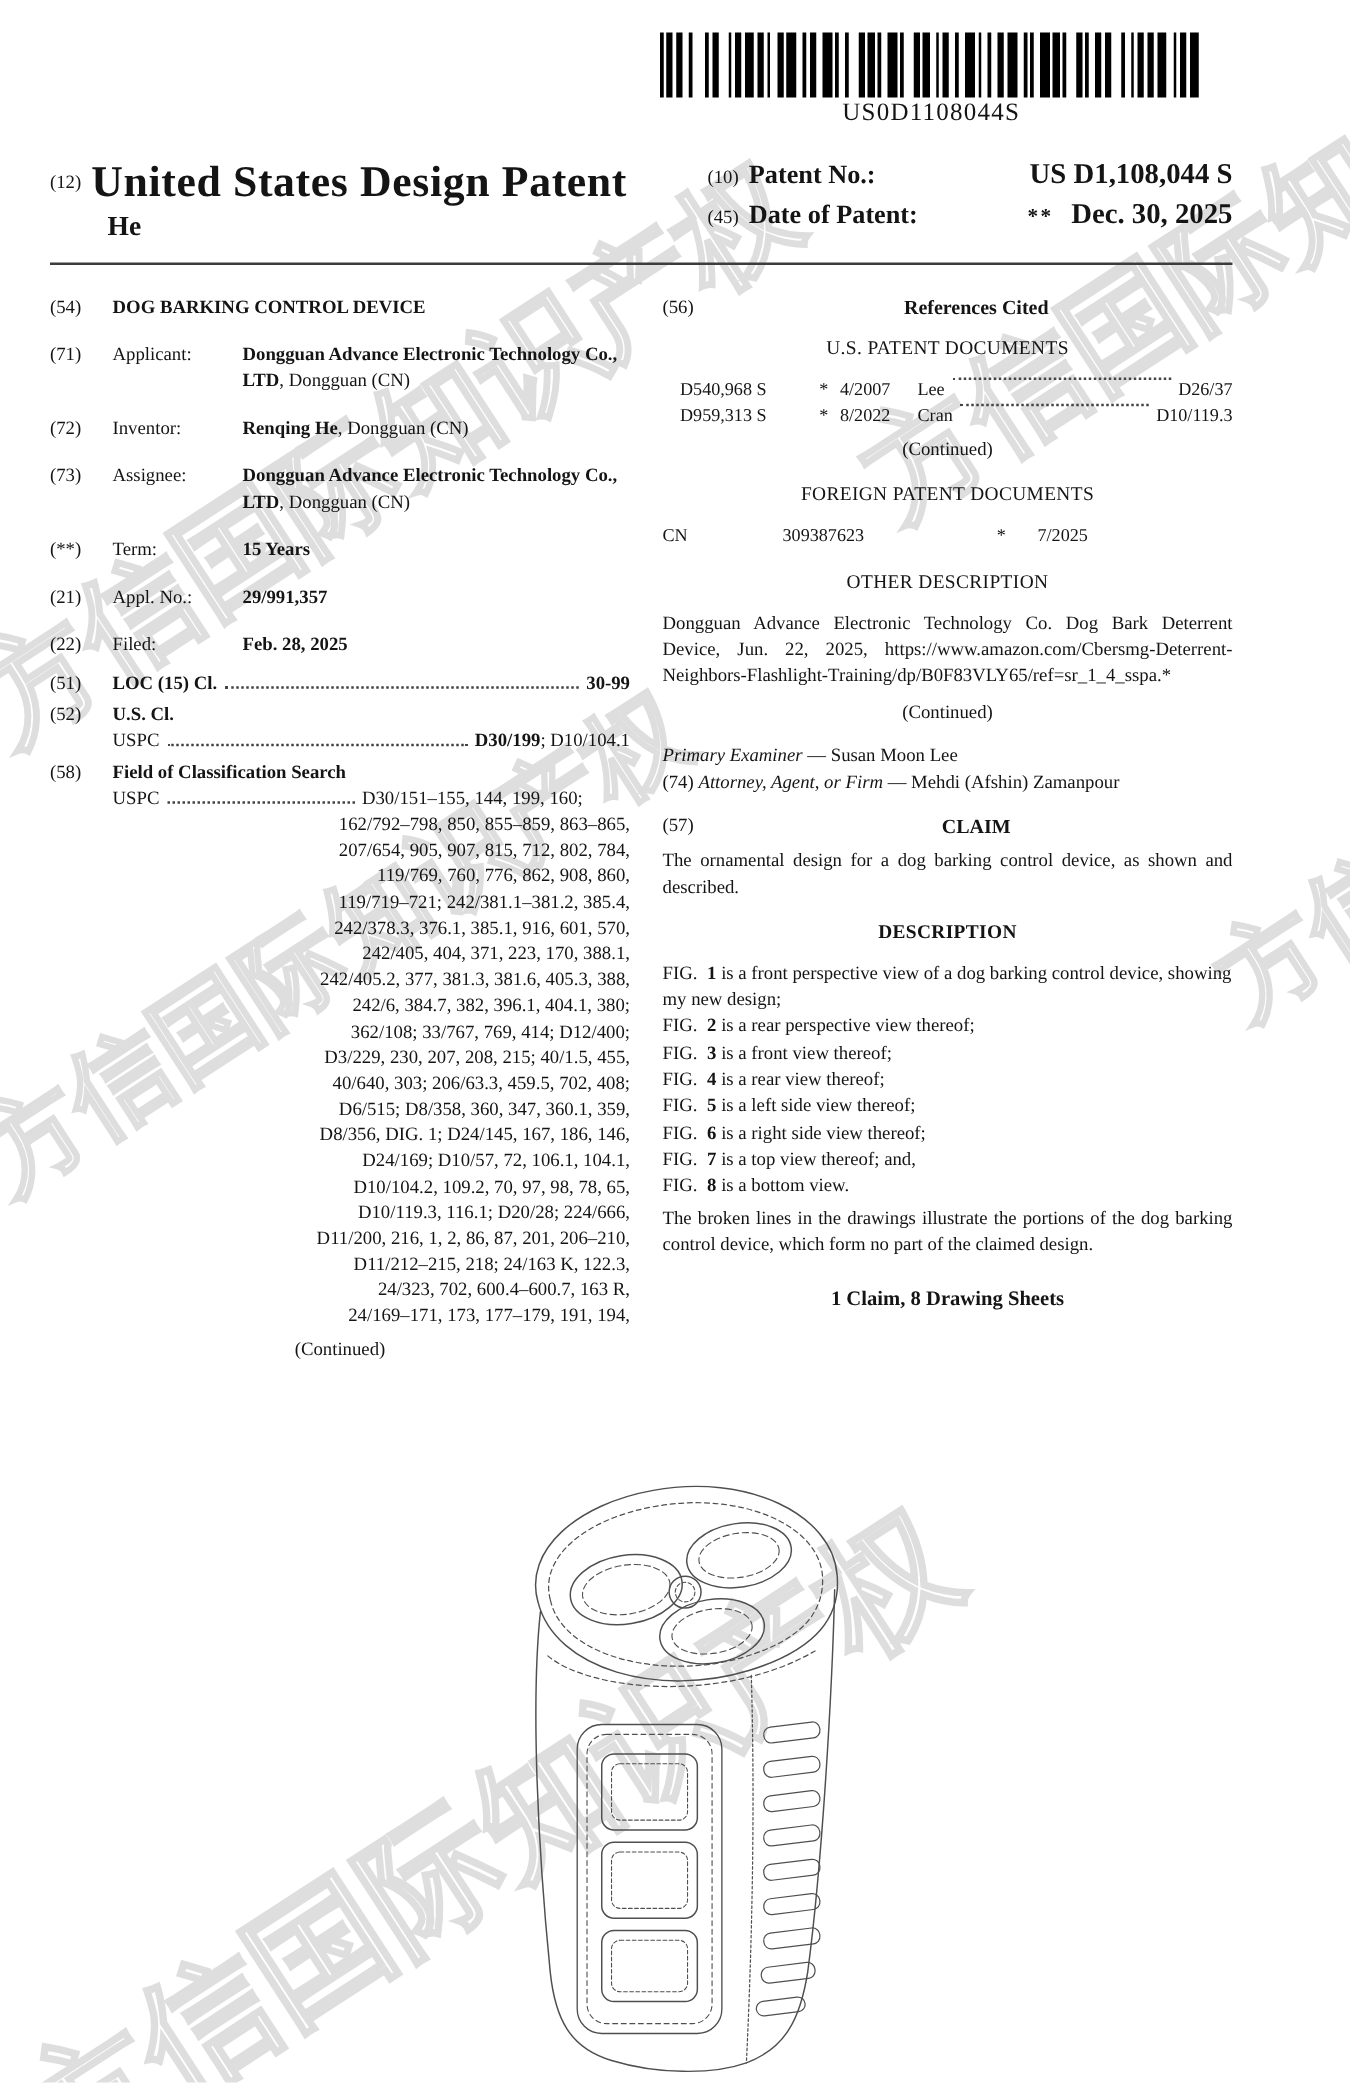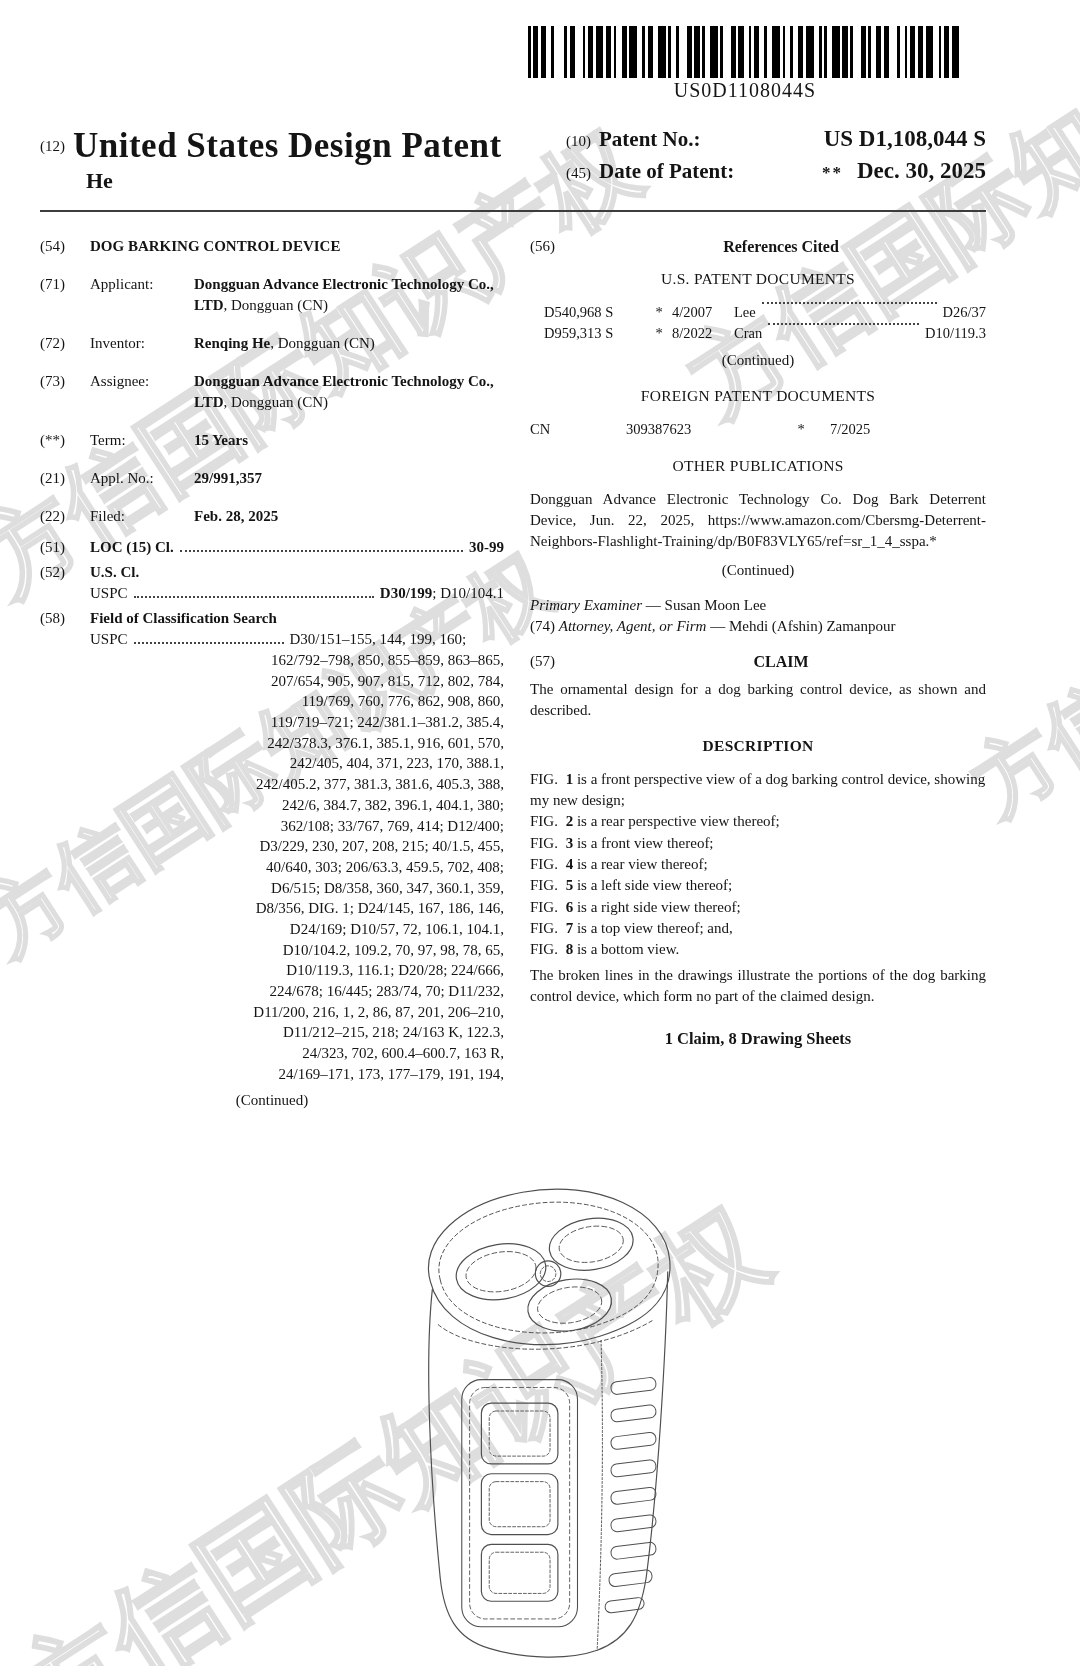--- a/index.html
+++ b/index.html
@@ -290,21 +290,20 @@
             <div>242/405.2, 377, 381.3, 381.6, 405.3, 388,</div>
             <div>242/6, 384.7, 382, 396.1, 404.1, 380;</div>
             <div>362/108; 33/767, 769, 414; D12/400;</div>
             <div>D3/229, 230, 207, 208, 215; 40/1.5, 455,</div>
             <div>40/640, 303; 206/63.3, 459.5, 702, 408;</div>
             <div>D6/515; D8/358, 360, 347, 360.1, 359,</div>
             <div>D8/356, DIG. 1; D24/145, 167, 186, 146,</div>
             <div>D24/169; D10/57, 72, 106.1, 104.1,</div>
             <div>D10/104.2, 109.2, 70, 97, 98, 78, 65,</div>
             <div>D10/119.3, 116.1; D20/28; 224/666,</div>
-            <div>224/678; 16/445; 283/74, 70; D11/232,</div>
             <div>D11/200, 216, 1, 2, 86, 87, 201, 206–210,</div>
             <div>D11/212–215, 218; 24/163 K, 122.3,</div>
             <div>24/323, 702, 600.4–600.7, 163 R,</div>
             <div>24/169–171, 173, 177–179, 191, 194,</div>
           </div>
         <div class="centered continued">(Continued)</div>
       </div>
     </div>
 
     <div class="col-r">
@@ -341,21 +340,21 @@
       <div>
 
       <div class="fdoc">
           <span class="c">CN</span>
           <span class="n">309387623</span>
           <span class="s">*</span>
           <span>7/2025</span>
         </div>
         </div>
 
-      <div class="subhead" style="margin-top:16px;">OTHER PUBLICATIONS</div>
+      <div class="subhead" style="margin-top:16px;">OTHER DESCRIPTION</div>
       <p class="para">Dongguan Advance Electronic Technology Co. Dog Bark Deterrent Device, Jun. 22, 2025, https://www.amazon.com/Cbersmg-Deterrent-Neighbors-Flashlight-Training/dp/B0F83VLY65/ref=sr_1_4_sspa.*</p>
       <div class="centered">(Continued)</div>
 
       <div class="exm">
         <i>Primary Examiner</i><span> — Susan Moon Lee</span>
       </div>
       <div style="margin-bottom:14px;">
         <span>(74)</span>
         <i>Attorney, Agent, or Firm</i><span> — Mehdi (Afshin) Zamanpour</span>
       </div>

